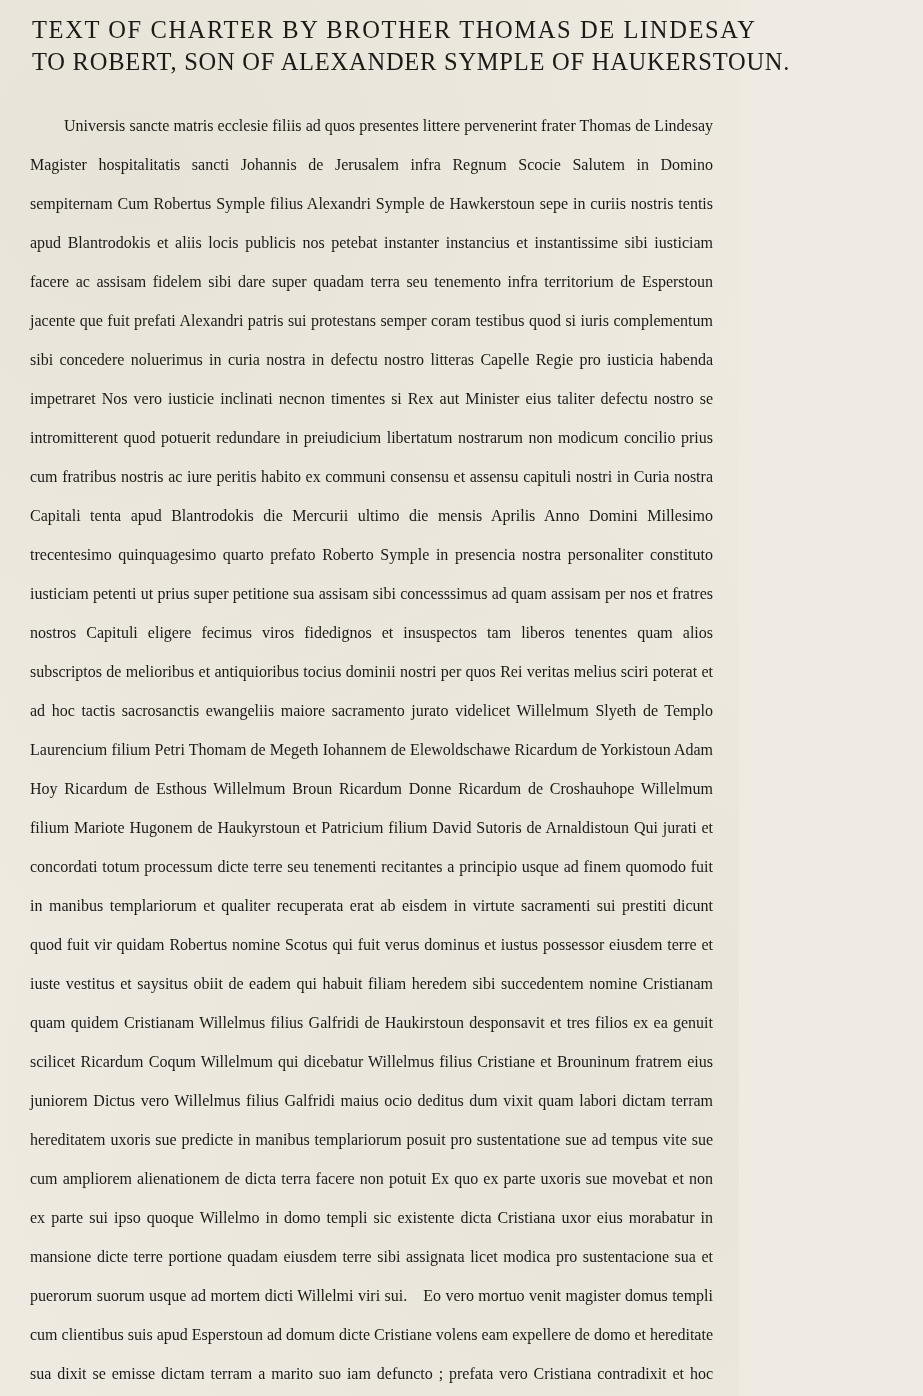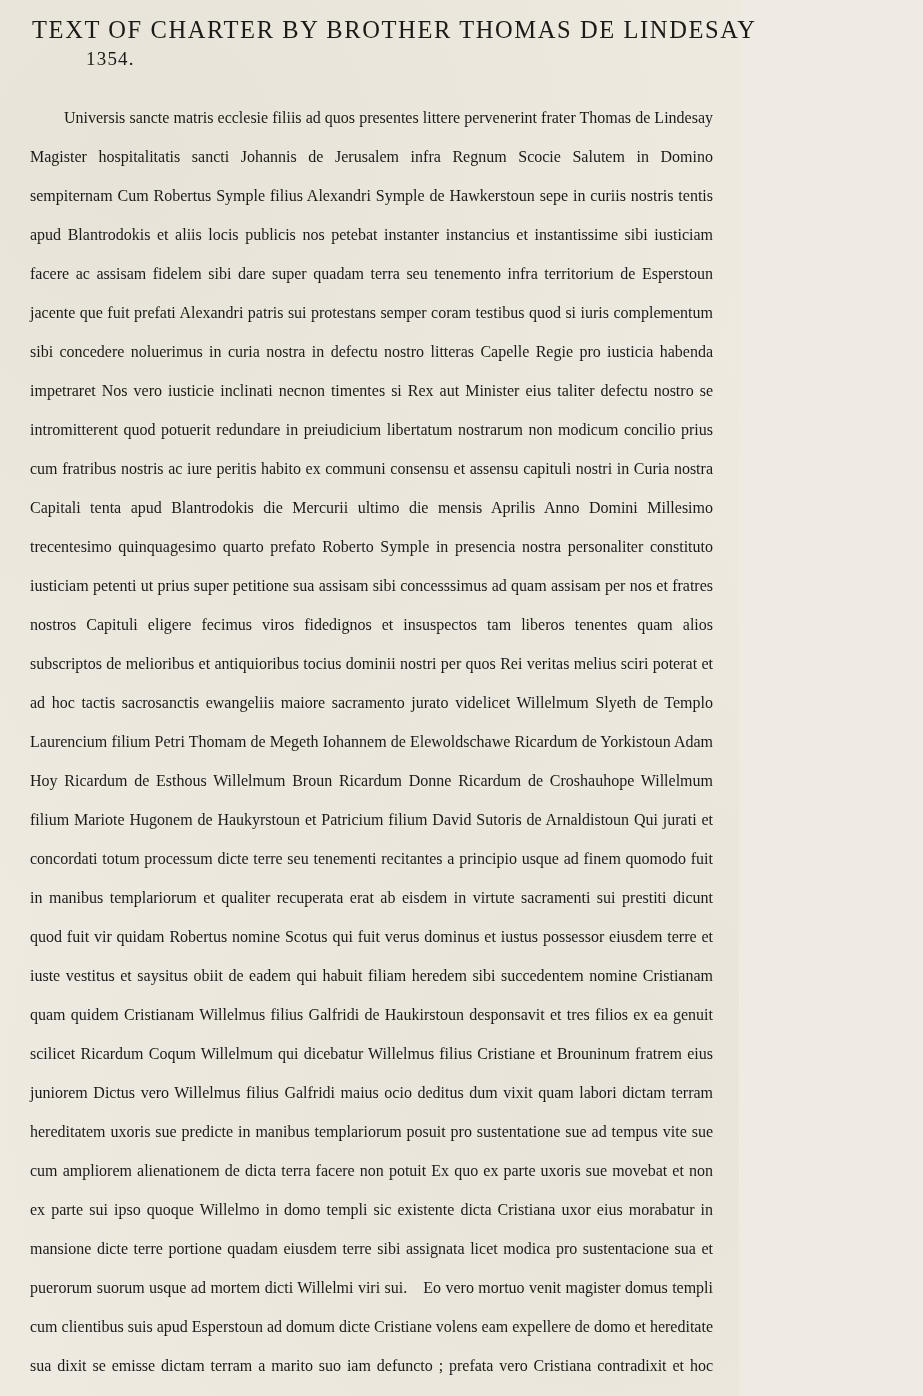--- a/index.html
+++ b/index.html
@@ -66,19 +66,19 @@
     width: 16px;
   }
 </style>
 </head>
 <body>
 
 <div class="page">
 
   <h1 class="heading">
     <span class="hline hline-1">TEXT OF CHARTER BY BROTHER THOMAS DE LINDESAY</span>
+    <span class="hline hline-3">TO ROBERT, SON OF ALEXANDER SYMPLE OF HAUKERSTOUN.</span>
   </h1>
 
-  <div class="year">1354.</div>
 
   <p class="body-text"><span>Universis sancte matris ecclesie filiis ad quos presentes littere pervenerint frater Thomas de Lindesay Magister hospitalitatis sancti Johannis de Jerusalem infra Regnum Scocie Salutem in Domino sempiternam Cum Robertus Symple filius Alexandri Symple de Hawkerstoun sepe in curiis nostris tentis apud Blantrodokis et aliis locis publicis nos petebat instanter instancius et instantissime sibi iusticiam facere ac assisam fidelem sibi dare super quadam terra seu tenemento infra territorium de Esperstoun jacente que fuit prefati Alexandri patris sui protestans semper coram testibus quod si iuris complementum sibi concedere noluerimus in curia nostra in defectu nostro litteras Capelle Regie pro iusticia habenda impetraret Nos vero iusticie inclinati necnon timentes si Rex aut Minister eius taliter defectu nostro se intromitterent quod potuerit redundare in preiudicium libertatum nostrarum non modicum concilio prius cum fratribus nostris ac iure peritis habito ex communi consensu et assensu capituli nostri in Curia nostra Capitali tenta apud Blantrodokis die Mercurii ultimo die mensis Aprilis Anno Domini Millesimo trecentesimo quinquagesimo quarto prefato Roberto Symple in presencia nostra personaliter constituto iusticiam petenti ut prius super petitione sua assisam sibi concesssimus ad quam assisam per nos et fratres nostros Capituli eligere fecimus viros fidedignos et insuspectos tam liberos tenentes quam alios subscriptos de melioribus et antiquioribus tocius dominii nostri per quos Rei veritas melius sciri poterat et ad hoc tactis sacrosanctis ewangeliis maiore sacramento jurato videlicet Willelmum Slyeth de Templo Laurencium filium Petri Thomam de Megeth Iohannem de Elewoldschawe Ricardum de Yorkistoun Adam Hoy Ricardum de Esthous Willelmum Broun Ricardum Donne Ricardum de Croshauhope Willelmum filium Mariote Hugonem de Haukyrstoun et Patricium filium David Sutoris de Arnaldistoun Qui jurati et concordati totum processum dicte terre seu tenementi recitantes a principio usque ad finem quomodo fuit in manibus templariorum et qualiter recuperata erat ab eisdem in virtute sacramenti sui prestiti dicunt quod fuit vir quidam Robertus nomine Scotus qui fuit verus dominus et iustus possessor eiusdem terre et iuste vestitus et saysitus obiit de eadem qui habuit filiam heredem sibi succedentem nomine Cristianam quam quidem Cristianam Willelmus filius Galfridi de Haukirstoun desponsavit et tres filios ex ea genuit scilicet Ricardum Coqum Willelmum qui dicebatur Willelmus filius Cristiane et Brouninum fratrem eius juniorem Dictus vero Willelmus filius Galfridi maius ocio deditus dum vixit quam labori dictam terram hereditatem uxoris sue predicte in manibus templariorum posuit pro sustentatione sue ad tempus vite sue cum ampliorem alienationem de dicta terra facere non potuit Ex quo ex parte uxoris sue movebat et non ex parte sui ipso quoque Willelmo in domo templi sic existente dicta Cristiana uxor eius morabatur in mansione dicte terre portione quadam eiusdem terre sibi assignata licet modica pro sustentacione sua et puerorum suorum usque ad mortem dicti Willelmi viri sui.</span><span class="gap"></span><span>Eo vero mortuo venit magister domus templi cum clientibus suis apud Esperstoun ad domum dicte Cristiane volens eam expellere de domo et hereditate sua dixit se emisse dictam terram a marito suo iam defuncto ; prefata vero Cristiana contradixit et hoc expresse negavit ostendens ei quod maritus eius nunquam dictam terram sic vendidit nec vendere potuit quomodo cum illa terra fuit hereditas sua et non mariti sui ; Magister vero</span></p>
 
 </div>
 
 </body></html>

